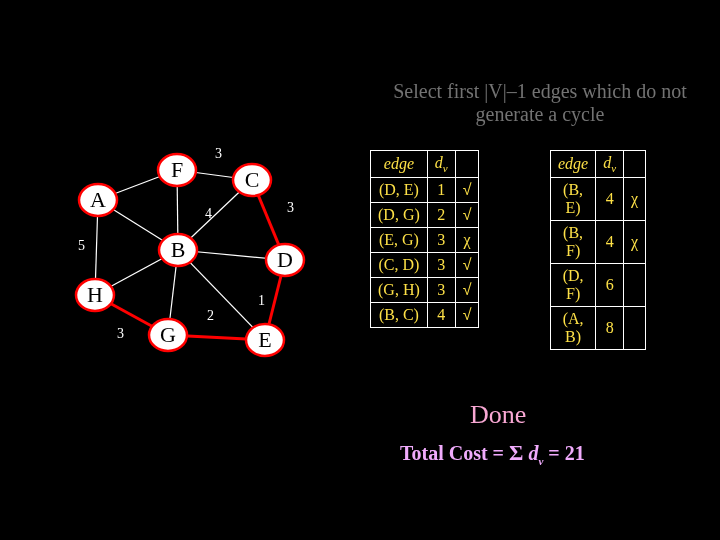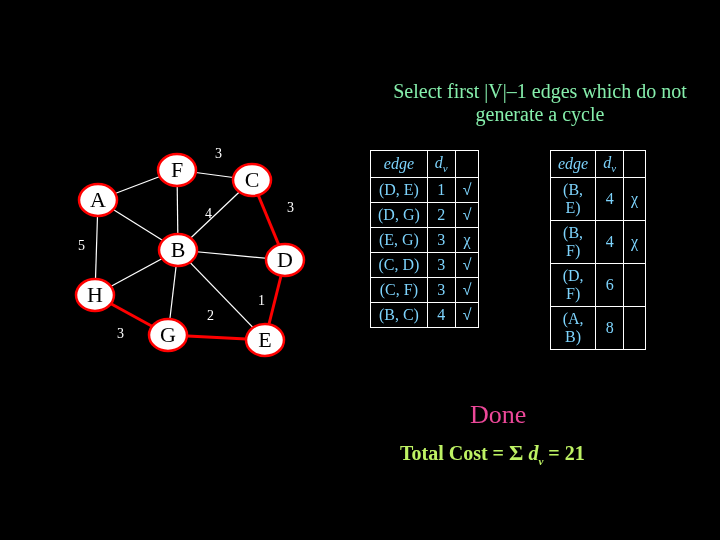--- a/index.html
+++ b/index.html
@@ -1,30 +1,30 @@
 <!DOCTYPE html>
 <html><head>
 <meta charset="utf-8">
 <style>
   html,body{margin:0;padding:0;width:720px;height:540px;background:#000;font-family:"Times New Roman",serif;}
   .stage{position:relative;width:720px;height:540px;}
   .heading{position:absolute;left:380px;top:80px;width:320px;color:#000;background:transparent;font-size:20px;text-align:center;}
-  .heading-inner{color:#86efac;}      
+  .heading-inner{color:#737373;}      
   .graph{position:absolute;left:55px;top:140px;width:260px;height:260px;}
   .graph svg{position:absolute;left:0;top:0;}
   .tables{position:absolute;left:370px;top:150px;}
   .tab{border-collapse:collapse;}
-  .tab th,.tab td{border:1px solid #fff;color:#7dd3fc;font-size:16px;padding:3px 7px;text-align:center;}
+  .tab th,.tab td{border:1px solid #fff;color:#fde047;font-size:16px;padding:3px 7px;text-align:center;}
   .tab th{font-style:italic;font-weight:normal;}
   .sub{font-style:italic;font-size:11px;vertical-align:sub;}
   .chk{font-family:"Segoe UI Symbol","Arial Unicode MS",sans-serif;}
   .rej{font-family:"Times New Roman",serif;}
   .tab2-wrap{position:absolute;left:180px;top:0;}
-  .done{position:absolute;left:470px;top:400px;color:#ec4899;font-size:26px;}
-  .total{position:absolute;left:400px;top:440px;color:#bef264;font-size:20px;font-weight:bold;}
+  .done{position:absolute;left:470px;top:400px;color:#f9a8d4;font-size:26px;}
+  .total{position:absolute;left:400px;top:440px;color:#f0abfc;font-size:20px;font-weight:bold;}
   .sig{font-family:'Times New Roman',serif;font-size:22px;}
   .node-label{font-family:"Times New Roman",serif;font-size:22px;}
   .edge-label{font-family:"Times New Roman",serif;font-size:14px;}
 </style>
 </head>
 <body>
 <div class="stage">
 
 <div class="heading">
   <span class="heading-inner">Select first |V|–1 edges which do not generate a cycle</span>
@@ -96,21 +96,21 @@
             <td>(E, G)</td>
             <td>3</td>
             <td class="rej">χ</td>
           </tr>
           <tr>
             <td>(C, D)</td>
             <td>3</td>
             <td class="chk">√</td>
           </tr>
           <tr>
-            <td>(C, F)</td>
+            <td>(G, H)</td>
             <td>3</td>
             <td class="chk">√</td>
           </tr>
           <tr>
             <td>(B, C)</td>
             <td>4</td>
             <td class="chk">√</td>
           </tr>
         </tbody>
   </table>

